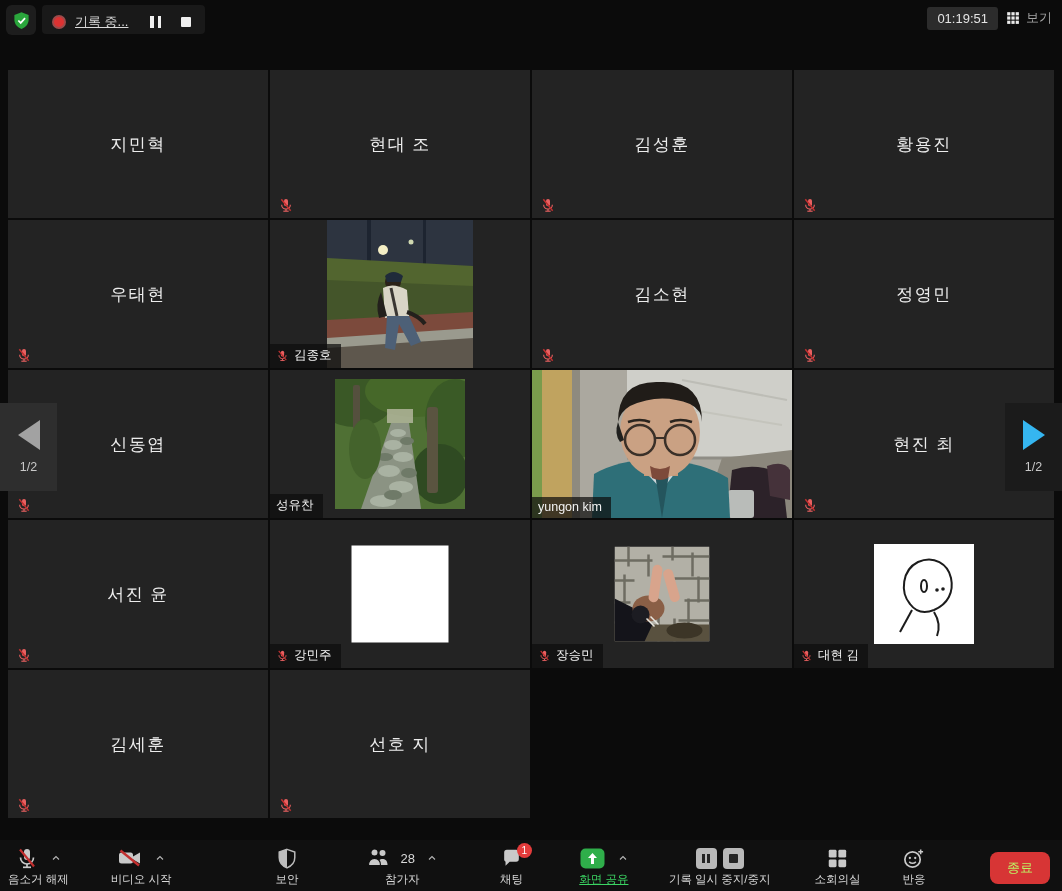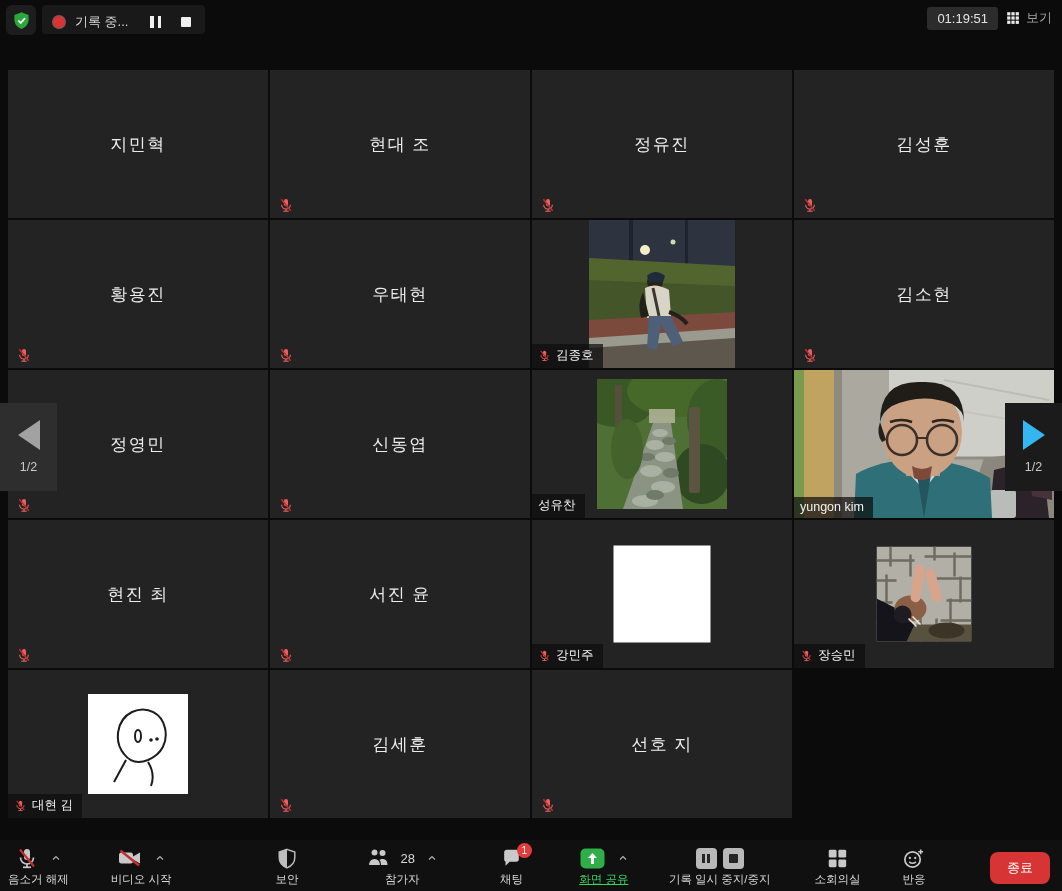--- a/index.html
+++ b/index.html
@@ -5,21 +5,21 @@
   * { margin:0; padding:0; box-sizing:border-box; }
   html,body { width:1062px; height:891px; background:#0b0b0b; overflow:hidden;
               font-family:"Liberation Sans","DejaVu Sans",sans-serif; }
   .stage { position:relative; width:1062px; height:891px; background:#0b0b0b; }
 
   
   .topbar { position:absolute; top:0; left:0; right:0; height:40px; }
   .shield-btn { position:absolute; left:6px; top:5px; width:30px; height:30px;
                 background:#1d1d1d; border-radius:6px; display:flex; align-items:center; justify-content:center; }
   .rec-pill { position:absolute; left:42px; top:5px; height:29px; background:#191919; border-radius:4px;
-              display:flex; align-items:center; padding:4px 14px 0 10px; color:#d9d9d9; font-size:13px; }
+              display:flex; align-items:center; padding:4px 14px 0 10px; color:#d9d9d9; font-size:13px;text-decoration:underline; }
   .rec-dot { width:14px; height:14px; border-radius:50%; border:2px solid #9c4a4a; background:#dd3232; margin-right:9px; }
   .pause-bars { display:flex; gap:4px; margin-left:22px; }
   .pause-bars i { display:block; width:3.5px; height:12px; background:#efefef; }
   .stop-square { width:10px; height:10px; background:#efefef; margin-left:20px; border-radius:1px; }
   .timer-box { position:absolute; right:64px; top:7px; background:#2c2c2c; border-radius:3px;
                padding:4px 10px; color:#e3e3e3; font-size:13px; }
   .view-btn { position:absolute; right:10px; top:9px; display:flex; align-items:center; gap:6px;
               color:#a3a3a3; font-size:13px; }
 
   
@@ -57,21 +57,21 @@
   .chev { width:12px; height:12px; color:#b5b5b5; }
   .badge { position:absolute; top:-4px; right:-9px; background:#e43c3c; color:#fff; border-radius:50%;
            min-width:15px; height:15px; font-size:10px; display:flex; align-items:center; justify-content:center; }
   .count { color:#d9d9d9; font-size:13px; margin-left:-3px; }
   .share-green { color:#3bd463;text-decoration:underline; }
   .rec-btn { width:21px; height:21px; background:#b9b9b9; border-radius:4px; display:flex;
              align-items:center; justify-content:center; }
   .rec-btn .pb { display:flex; gap:2.5px; }
   .rec-btn .pb i { display:block; width:3px; height:9px; background:#252525; }
   .rec-btn .sq { width:9px; height:9px; background:#252525; border-radius:1px; }
-  .end-btn { margin-left:auto; margin-right:12px; align-self:center; background:#d73535; color:#ffffff;
+  .end-btn { margin-left:auto; margin-right:12px; align-self:center; background:#d73535; color:#bef264;
              border:none; border-radius:8px; font-size:13px; padding:7px 17px;
              font-family:"Liberation Sans","DejaVu Sans",sans-serif; }
 
   svg { display:block; }
 </style>
 </head>
 <body>
 
 <svg width="0" height="0" style="position:absolute">
   <symbol id="sym-mic-muted" viewBox="0 0 24 24">
@@ -123,26 +123,20 @@
     </div>
   </div>
 
   <div class="grid">
 
     <div class="tile">
       <span class="center-name">지민혁</span>
     </div>
     <div class="tile">
       <span class="center-name">현대 조</span>
-      <svg class="tile-mic" viewBox="0 0 24 24">
-          <use href="#sym-mic-muted"></use>
-        </svg>
-    </div>
-    <div class="tile">
-      <span class="center-name">정유진</span>
       <svg class="tile-mic" viewBox="0 0 24 24">
           <use href="#sym-mic-muted"></use>
         </svg>
     </div>
     <div class="tile">
       <span class="center-name">김성훈</span>
       <svg class="tile-mic" viewBox="0 0 24 24">
           <use href="#sym-mic-muted"></use>
         </svg>
     </div>

